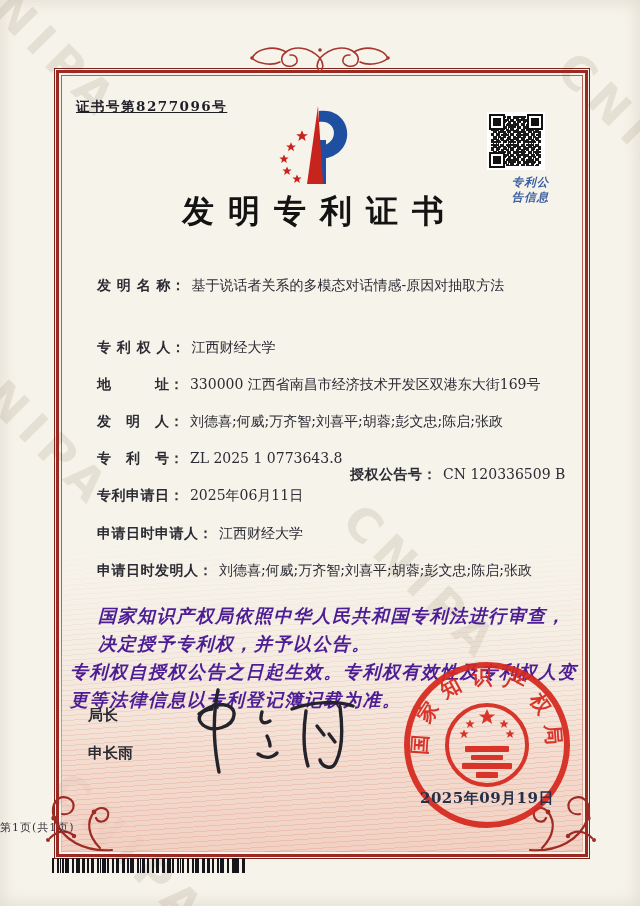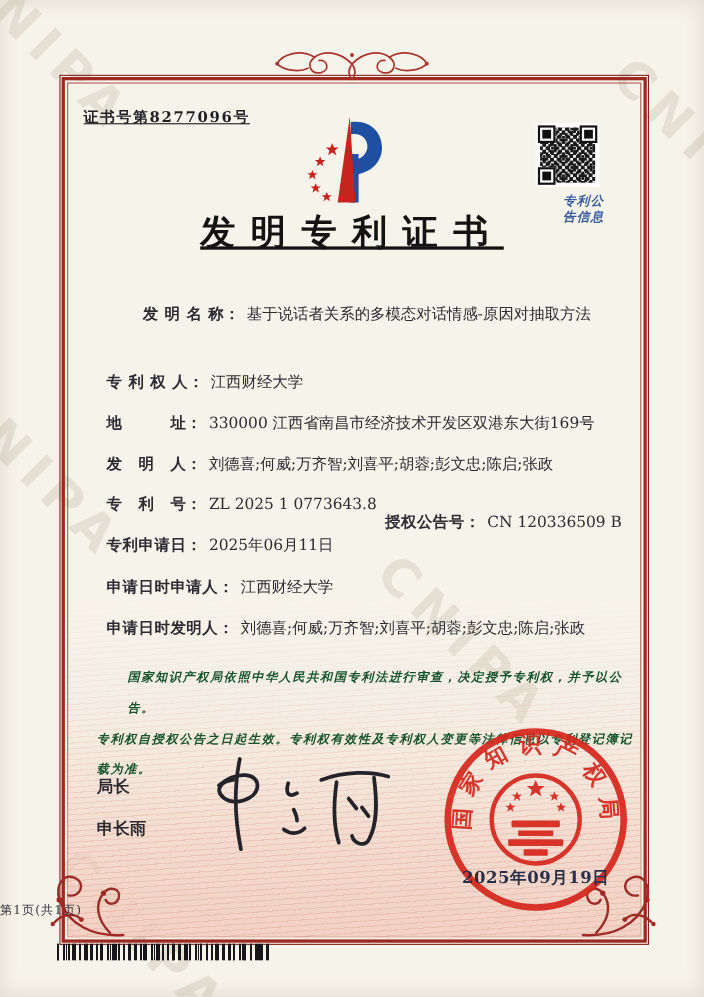--- a/index.html
+++ b/index.html
@@ -64,37 +64,37 @@
   }
   .finder{position:absolute;width:12px;height:12px;border:2px solid #111;background:#fff;}
   .finder::after{content:"";position:absolute;inset:2px;background:#111;}
   .f-tl{left:2px;top:2px;} .f-tr{right:2px;top:2px;} .f-bl{left:2px;bottom:2px;}
   .qr-label{
     margin-top:5px;text-align:center;font-size:11.5px;font-weight:bold;
     color:#3a5fa0;letter-spacing:1px;font-style:italic;margin-left:29px;
   }
   .title{
     position:absolute;left:0;right:0;top:190px;z-index:3;text-align:center;
-    font-size:32px;font-weight:bold;letter-spacing:14px;color:#131313;text-decoration:underline;
+    font-size:32px;font-weight:bold;letter-spacing:14px;color:#131313;
   }
   
   .row{
     position:absolute;left:88px;right:70px;z-index:3;
     font-size:14px;color:#2b2b33;white-space:pre;
   }
   .row .lbl{font-weight:bold;letter-spacing:.5px;}
   .row .val{margin-left:6px;}
   .col2{position:absolute;left:262px;top:0;white-space:pre;margin-top:32px;}
-  .r1{top:261px;text-align:center;} .r2{top:323px;} .r3{top:360px;} .r4{top:397px;}
+  .r1{top:261px;} .r2{top:323px;} .r3{top:360px;} .r4{top:397px;}
   .r5{top:434px;} .r6{top:471px;} .r7{top:509px;} .r8{top:546px;}
   
   .statement{
     position:absolute;left:70px;right:62px;top:602px;z-index:3;
-    font-style:italic;font-size:11px;line-height:28px;
-    letter-spacing:1.5px;color:#14532d;font-weight:bold;margin-left:18px;
+    font-style:italic;font-size:18px;line-height:28px;
+    letter-spacing:1.5px;color:#4c1d95;font-weight:bold;
   }
   .statement .l1{padding-left:28px;}
   
   .officer{position:absolute;left:88px;z-index:3;
     font-family:"DejaVu Sans","Liberation Sans",sans-serif;
     font-weight:bold;font-size:15px;color:#2b2b33;}
   .officer-title{top:706px;} .officer-name{top:744px;}
   .signature{position:absolute;left:188px;top:682px;z-index:3;}
   
   .seal{position:absolute;left:400px;top:658px;width:174px;height:174px;z-index:4;opacity:.93;}

